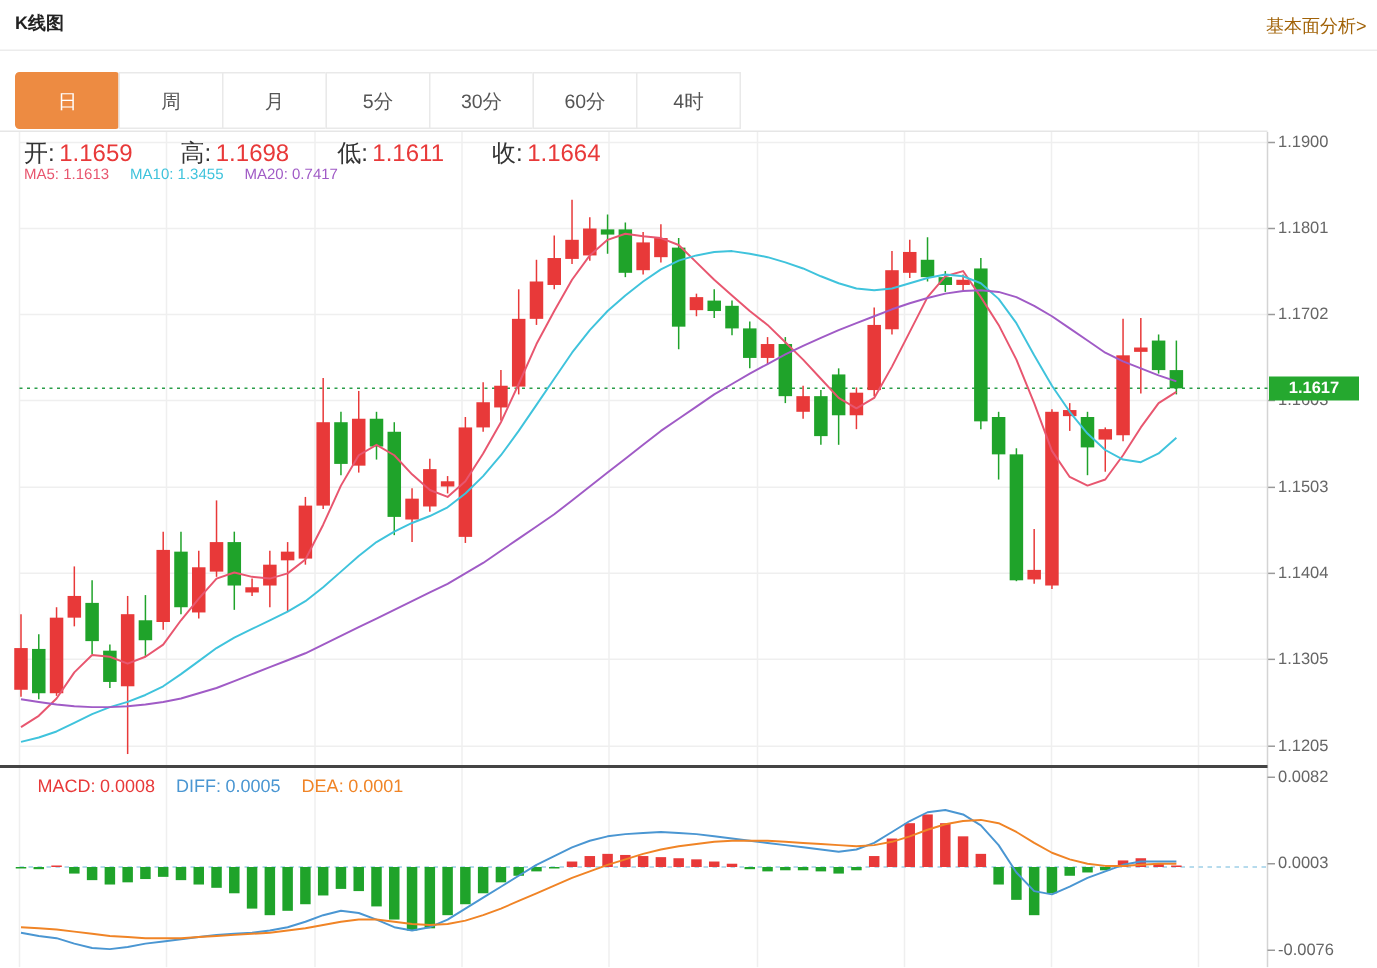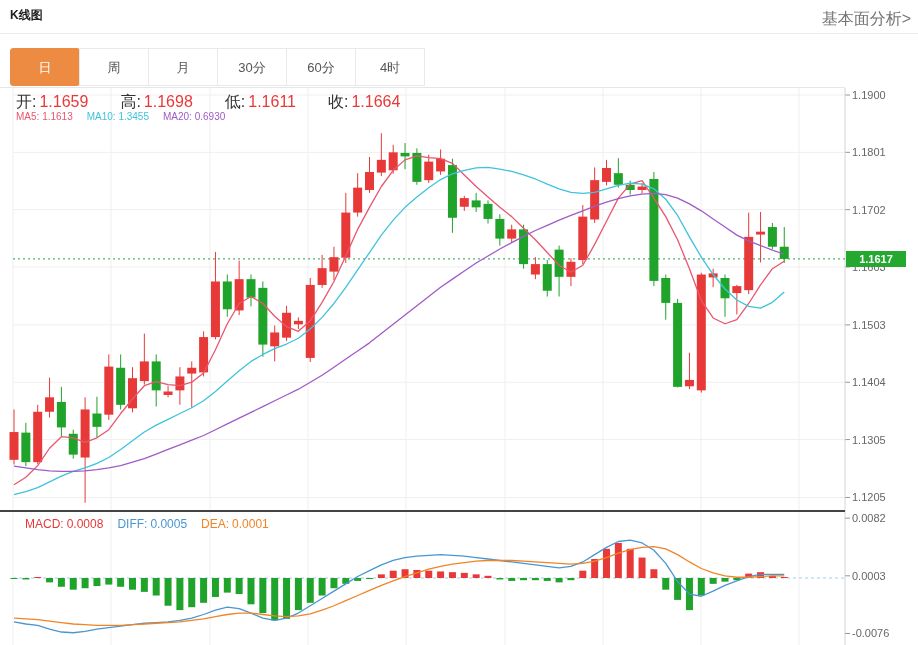--- a/index.html
+++ b/index.html
@@ -1,21 +1,21 @@
 <!DOCTYPE html>
 <html><head>
 <meta charset="utf-8">
 <style>
   html,body{margin:0;padding:0;}
   body{
     width:918px;height:645px;overflow:hidden;position:relative;
     background:#ffffff;font-family:"Liberation Sans",sans-serif;
   }
   .page-title{position:absolute;left:10px;top:7px;font-size:12px;font-weight:bold;color:#222;}
-  .fund-link{position:absolute;right:7px;top:9px;font-size:16px;color:#737373;cursor:pointer;}
+  .fund-link{position:absolute;right:7px;top:9px;font-size:12px;color:#a16207;cursor:pointer;}
   .header-divider{position:absolute;left:0;top:33px;width:918px;height:1px;background:#ececec;}
   .tabbar{position:absolute;left:10px;top:48px;display:flex;z-index:2;}
   .tab{width:70px;height:38px;line-height:38px;text-align:center;font-size:13px;color:#555;
        background:#fff;border:1px solid #e9e9e9;margin-left:-1px;box-sizing:border-box;cursor:pointer;}
   .tab:first-child{margin-left:0;}
   .tab.active{background:#ed8b42;border-color:#ed8b42;color:#fff;border-radius:3px;}
   .chart-top-border{position:absolute;left:0;top:87px;width:845px;height:1px;background:#e6e6e6;}
   #chart-svg{position:absolute;left:0;top:88px;}
   .ohlc-legend{position:absolute;left:16px;top:92px;font-size:16px;display:flex;gap:32px;z-index:2;}
   .ohlc-legend .lbl{color:#333;}
@@ -32,20 +32,21 @@
 <body>
 
 <div class="page-title">K线图</div>
 <div class="fund-link">基本面分析&gt;</div>
 <div class="header-divider"></div>
 
 <div class="tabbar">
     <div class="tab active">日</div>
     <div class="tab">周</div>
     <div class="tab">月</div>
+    <div class="tab">5分</div>
     <div class="tab">30分</div>
     <div class="tab">60分</div>
     <div class="tab">4时</div>
   </div>
 <div class="chart-top-border"></div>
 
 <svg id="chart-svg" width="918" height="557" viewBox="0 88 918 557" xmlns="http://www.w3.org/2000/svg">
     <line x1="13" y1="88" x2="13" y2="645" stroke="#efefef" stroke-width="1"></line>
     <line x1="111" y1="88" x2="111" y2="645" stroke="#efefef" stroke-width="1"></line>
     <line x1="210" y1="88" x2="210" y2="645" stroke="#efefef" stroke-width="1"></line>
@@ -297,21 +298,21 @@
 <div class="ohlc-legend">
   <span class="pair"><span class="lbl">开:</span><span class="val">1.1659</span></span>
   <span class="pair"><span class="lbl">高:</span><span class="val">1.1698</span></span>
   <span class="pair"><span class="lbl">低:</span><span class="val">1.1611</span></span>
   <span class="pair"><span class="lbl">收:</span><span class="val">1.1664</span></span>
 </div>
 
 <div class="ma-legend">
   <span class="ma5"><span>MA5:</span> <span>1.1613</span></span>
   <span class="ma10"><span>MA10:</span> <span>1.3455</span></span>
-  <span class="ma20"><span>MA20:</span> <span>0.6930</span></span>
+  <span class="ma20"><span>MA20:</span> <span>0.7417</span></span>
 </div>
 
 <div class="macd-legend">
   <span class="macd-m"><span>MACD:</span><span class="v">0.0008</span></span>
   <span class="macd-diff"><span>DIFF:</span><span class="v">0.0005</span></span>
   <span class="macd-dea"><span>DEA:</span><span class="v">0.0001</span></span>
 </div>
 
 <div class="price-badge">1.1617</div>
 

